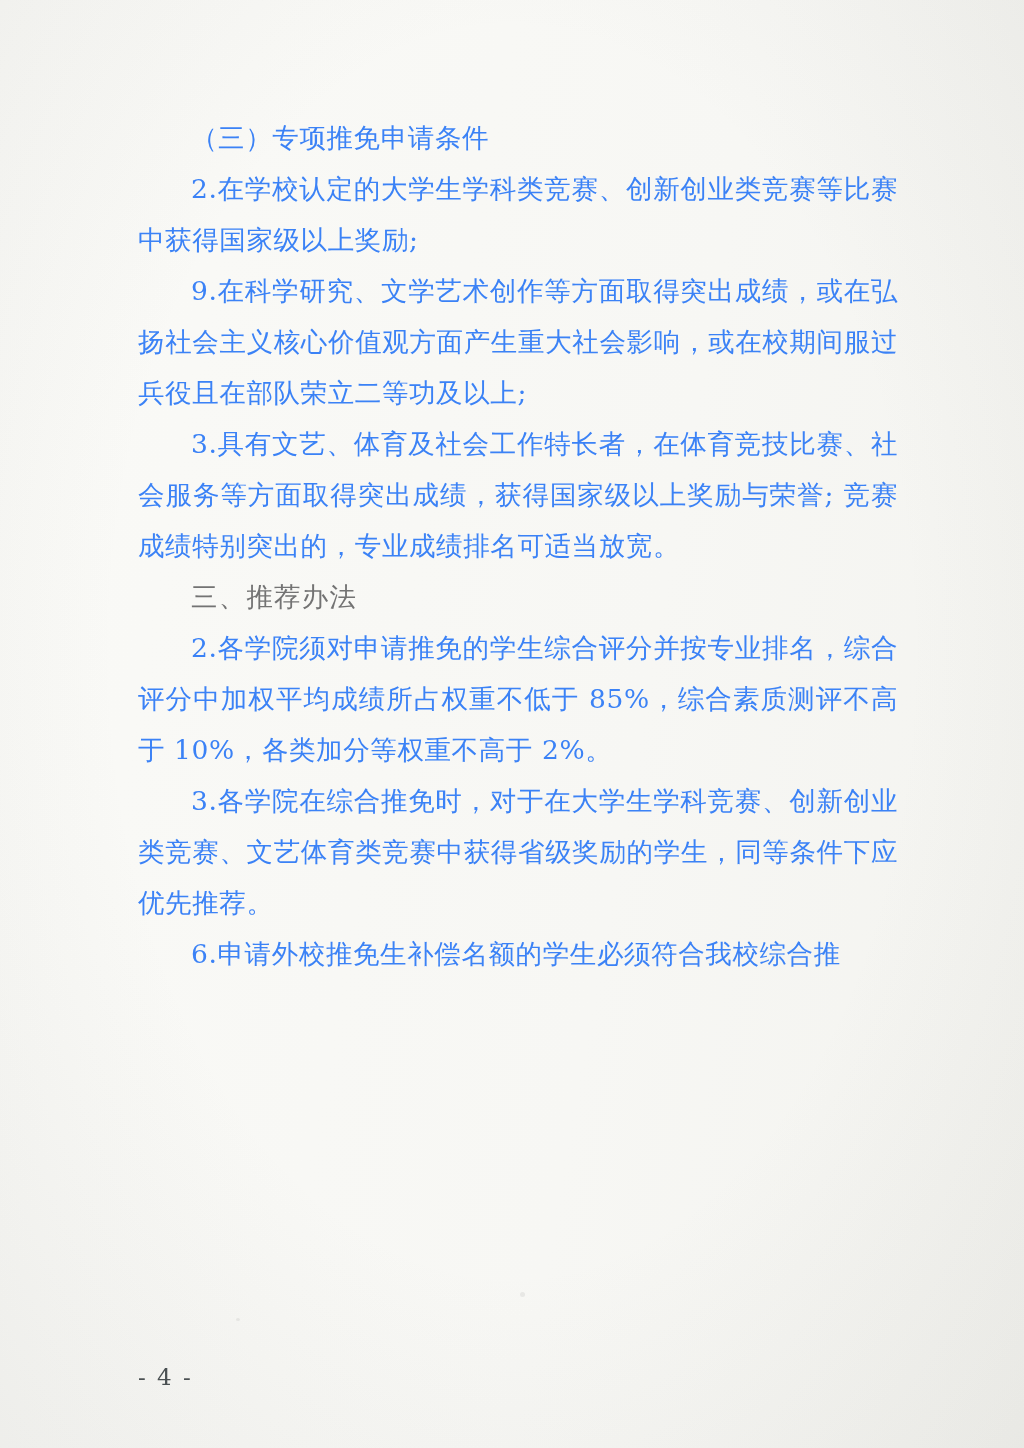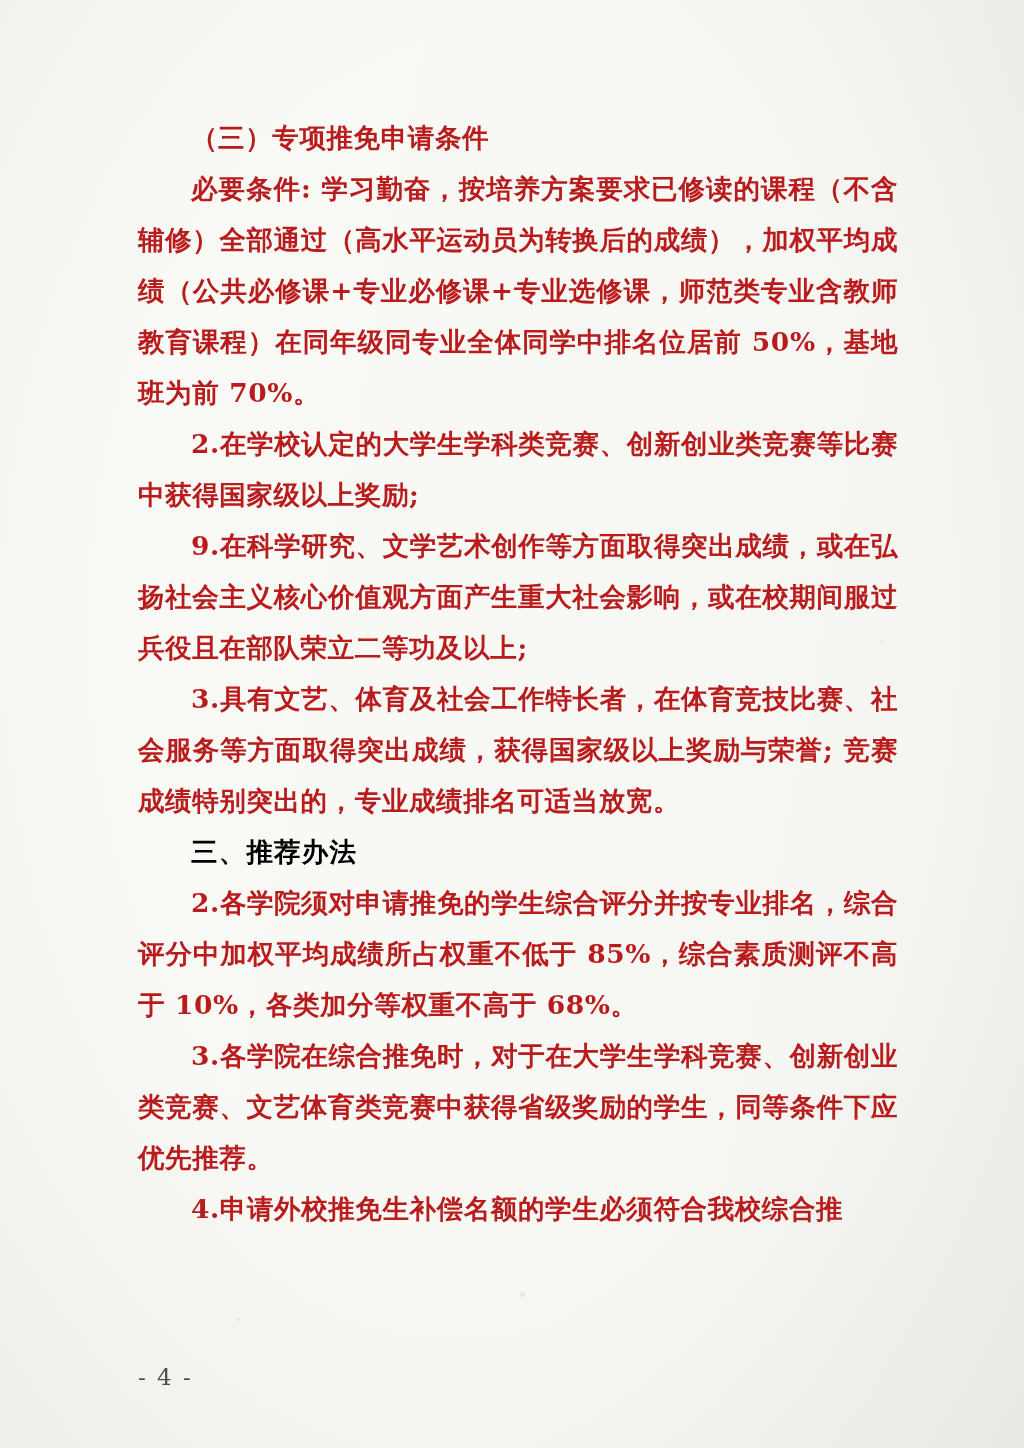--- a/index.html
+++ b/index.html
@@ -35,33 +35,33 @@
     position: absolute;
     left: 138px;
     top: 112px;
     width: 760px;
   }
   p {
     margin: 0;
     font-size: 26.5px;
     line-height: 51px;
     letter-spacing: 0.6px;
-    color: #b91c1c;
+    color: #3b82f6;
     text-align: justify;
     text-justify: inter-ideograph;
-    font-weight: 700;
+    font-weight: 400;
     -webkit-font-smoothing: antialiased;
   }
   p.indent {
     text-indent: 2em;
   }
   p.heading {
     text-indent: 2em;
-    font-weight: 700;
-    color: #000000;
+    font-weight: 400;
+    color: #737373;
     letter-spacing: 1.2px;
   }
   .footer {
     position: absolute;
     left: 138px;
     bottom: 58px;
     font-size: 23px;
     color: #4a5052;
     letter-spacing: 2px;
     font-family: "DejaVu Serif", "Liberation Serif", serif;
@@ -80,24 +80,23 @@
 </head>
 <body>
 
 <div class="page">
   <div class="speck s1"></div>
   <div class="speck s2"></div>
   <div class="speck s3"></div>
 
   <div class="content">
     <p class="indent">（三）专项推免申请条件</p>
-    <p class="indent">必要条件: 学习勤奋，按培养方案要求已修读的课程（不含辅修）全部通过（高水平运动员为转换后的成绩），加权平均成绩（公共必修课+专业必修课+专业选修课，师范类专业含教师教育课程）在同年级同专业全体同学中排名位居前 50%，基地班为前 70%。</p>
     <p class="indent">2.在学校认定的大学生学科类竞赛、创新创业类竞赛等比赛中获得国家级以上奖励;</p>
     <p class="indent">9.在科学研究、文学艺术创作等方面取得突出成绩，或在弘扬社会主义核心价值观方面产生重大社会影响，或在校期间服过兵役且在部队荣立二等功及以上;</p>
     <p class="indent">3.具有文艺、体育及社会工作特长者，在体育竞技比赛、社会服务等方面取得突出成绩，获得国家级以上奖励与荣誉; 竞赛成绩特别突出的，专业成绩排名可适当放宽。</p>
     <p class="heading">三、推荐办法</p>
-    <p class="indent">2.各学院须对申请推免的学生综合评分并按专业排名，综合评分中加权平均成绩所占权重不低于 85%，综合素质测评不高于 10%，各类加分等权重不高于 68%。</p>
+    <p class="indent">2.各学院须对申请推免的学生综合评分并按专业排名，综合评分中加权平均成绩所占权重不低于 85%，综合素质测评不高于 10%，各类加分等权重不高于 2%。</p>
     <p class="indent">3.各学院在综合推免时，对于在大学生学科竞赛、创新创业类竞赛、文艺体育类竞赛中获得省级奖励的学生，同等条件下应优先推荐。</p>
-    <p class="indent">4.申请外校推免生补偿名额的学生必须符合我校综合推</p>
+    <p class="indent">6.申请外校推免生补偿名额的学生必须符合我校综合推</p>
   </div>
 
   <div class="footer">- 4 -</div>
 </div>
 
 </body></html>

